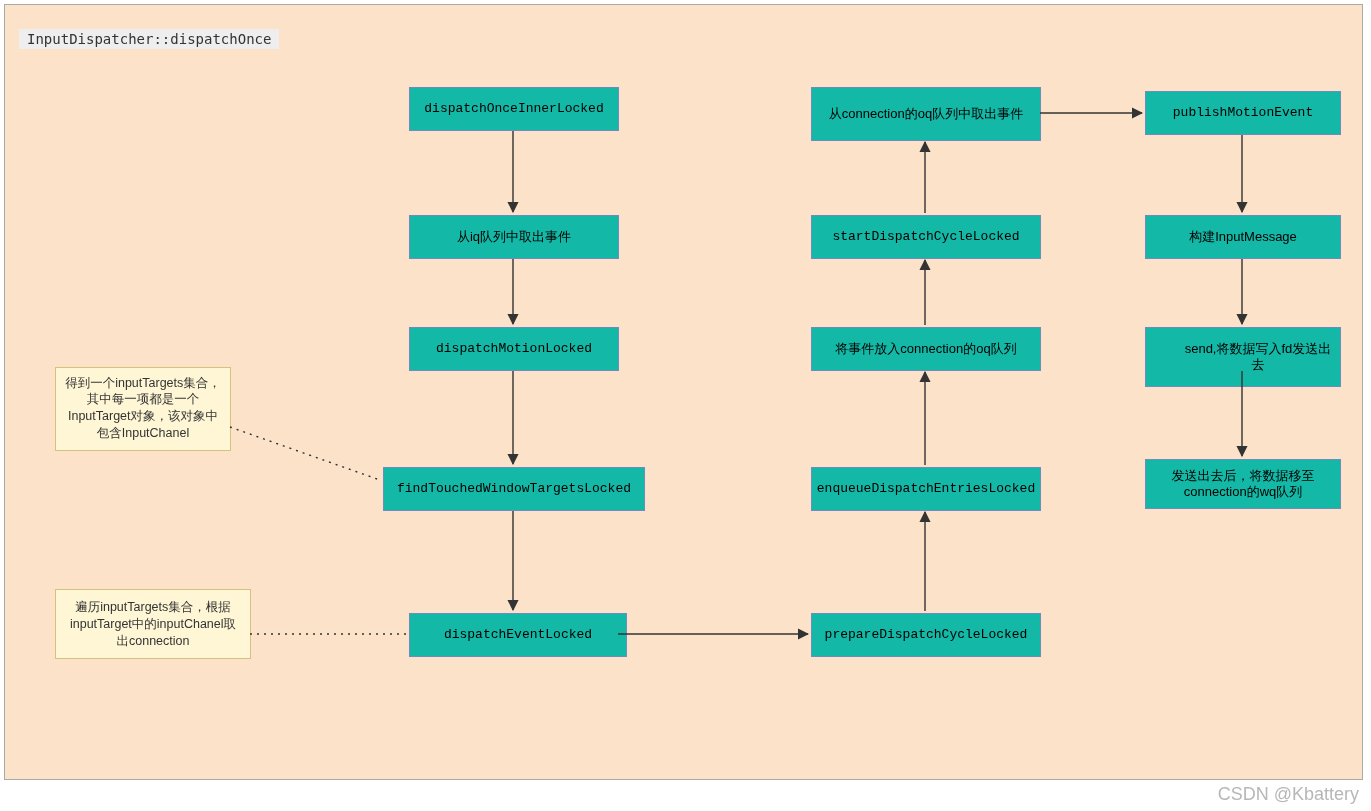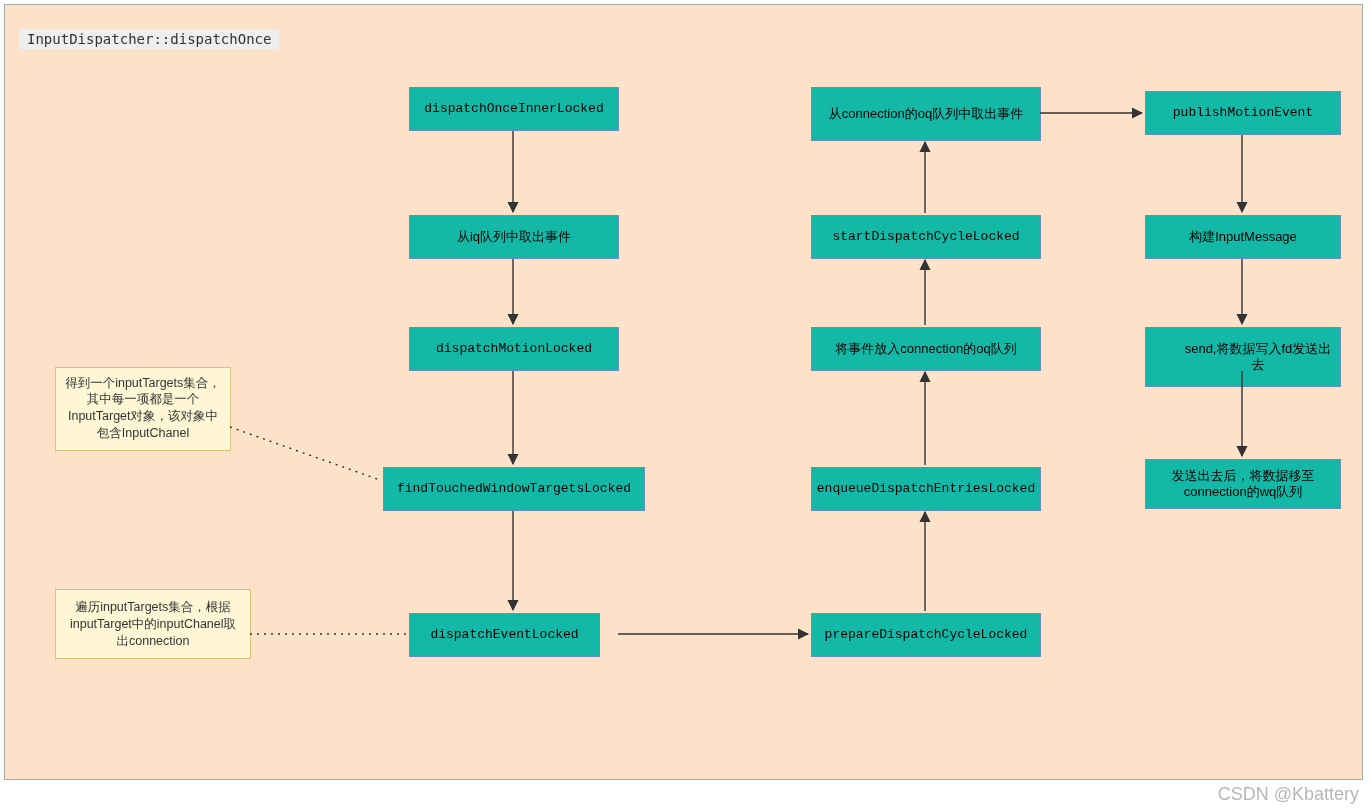--- a/index.html
+++ b/index.html
@@ -89,21 +89,21 @@
     </div>
   <div class="node" style="left:404px; top:210px; width:210px; height:44px;">
       <span>从iq队列中取出事件</span>
     </div>
   <div class="node" style="left:404px; top:322px; width:210px; height:44px;">
       <span class="mono">dispatchMotionLocked</span>
     </div>
   <div class="node" style="left:378px; top:462px; width:262px; height:44px;">
       <span class="mono">findTouchedWindowTargetsLocked</span>
     </div>
-  <div class="node" style="left:404px; top:608px; width:191px; height:44px;">
+  <div class="node" style="left:404px; top:608px; width:218px; height:44px;">
       <span class="mono">dispatchEventLocked</span>
     </div>
 
   <div class="node" style="left:806px; top:608px; width:230px; height:44px;">
       <span class="mono">prepareDispatchCycleLocked</span>
     </div>
   <div class="node" style="left:806px; top:462px; width:230px; height:44px;">
       <span class="mono">enqueueDispatchEntriesLocked</span>
     </div>
   <div class="node" style="left:806px; top:322px; width:230px; height:44px;">

